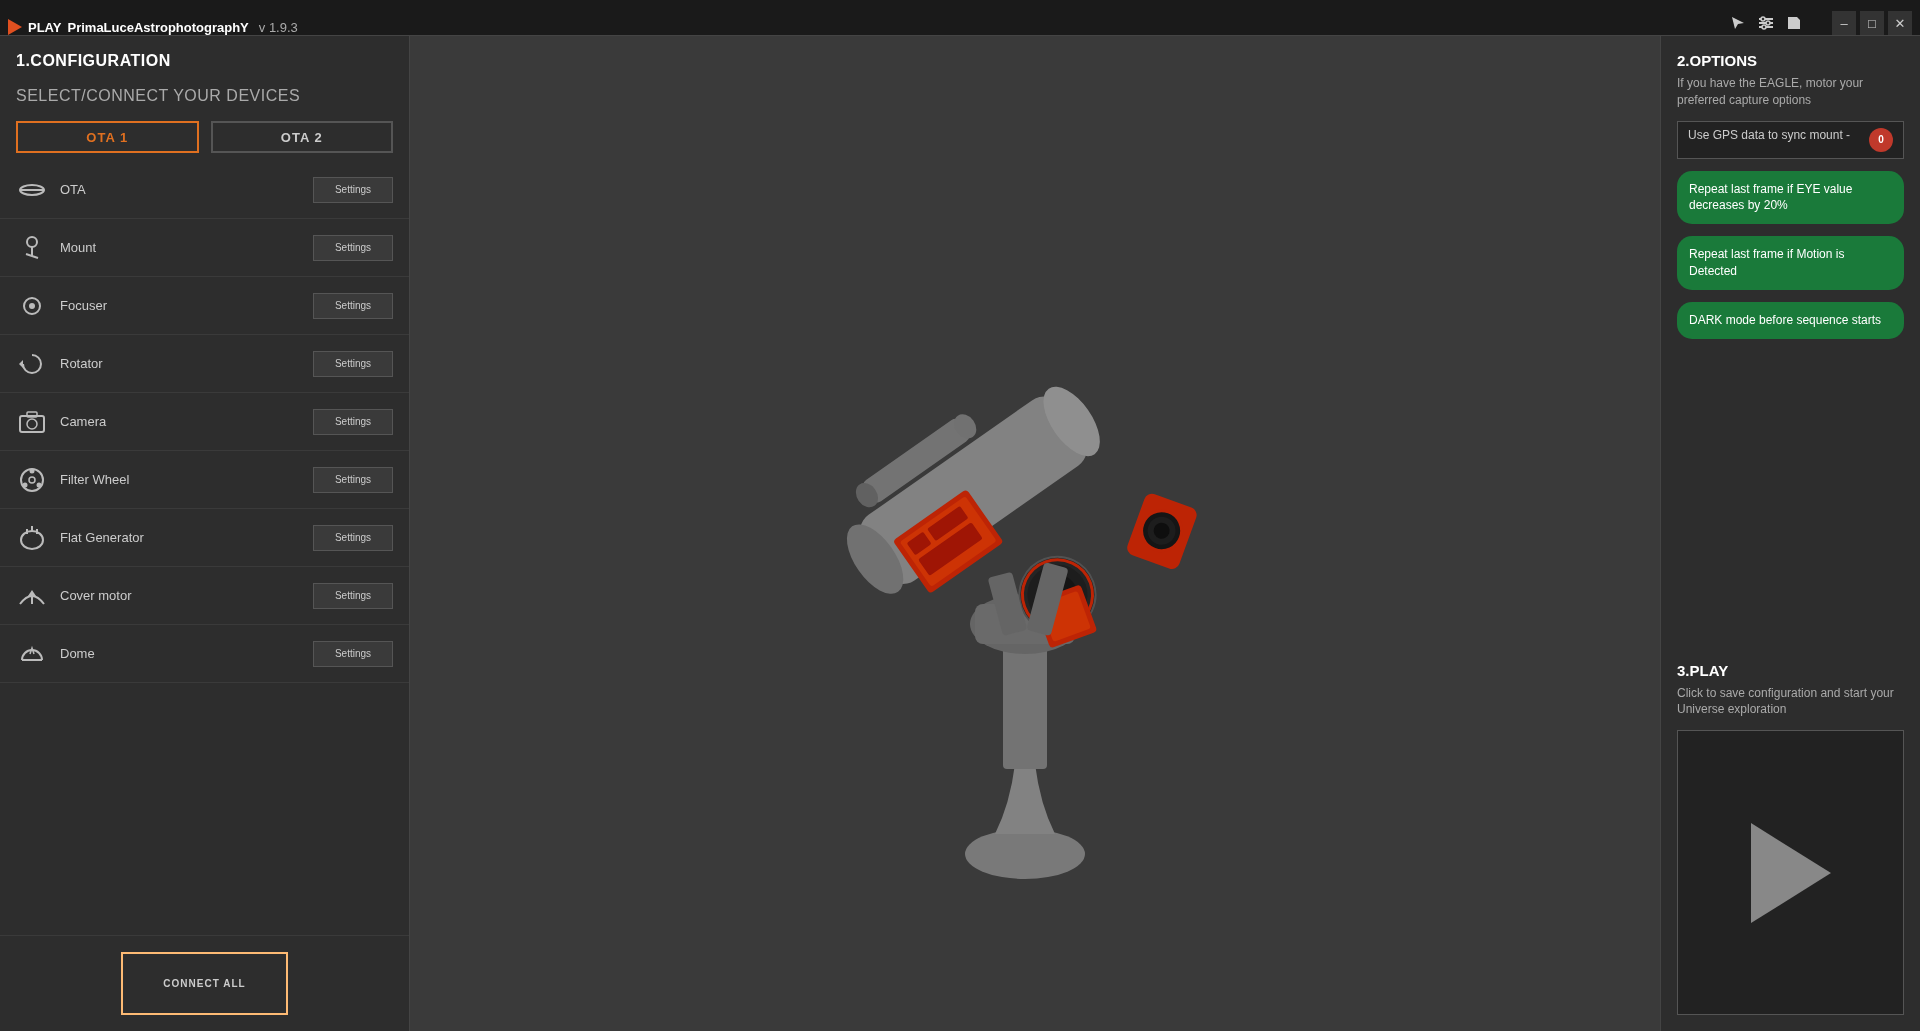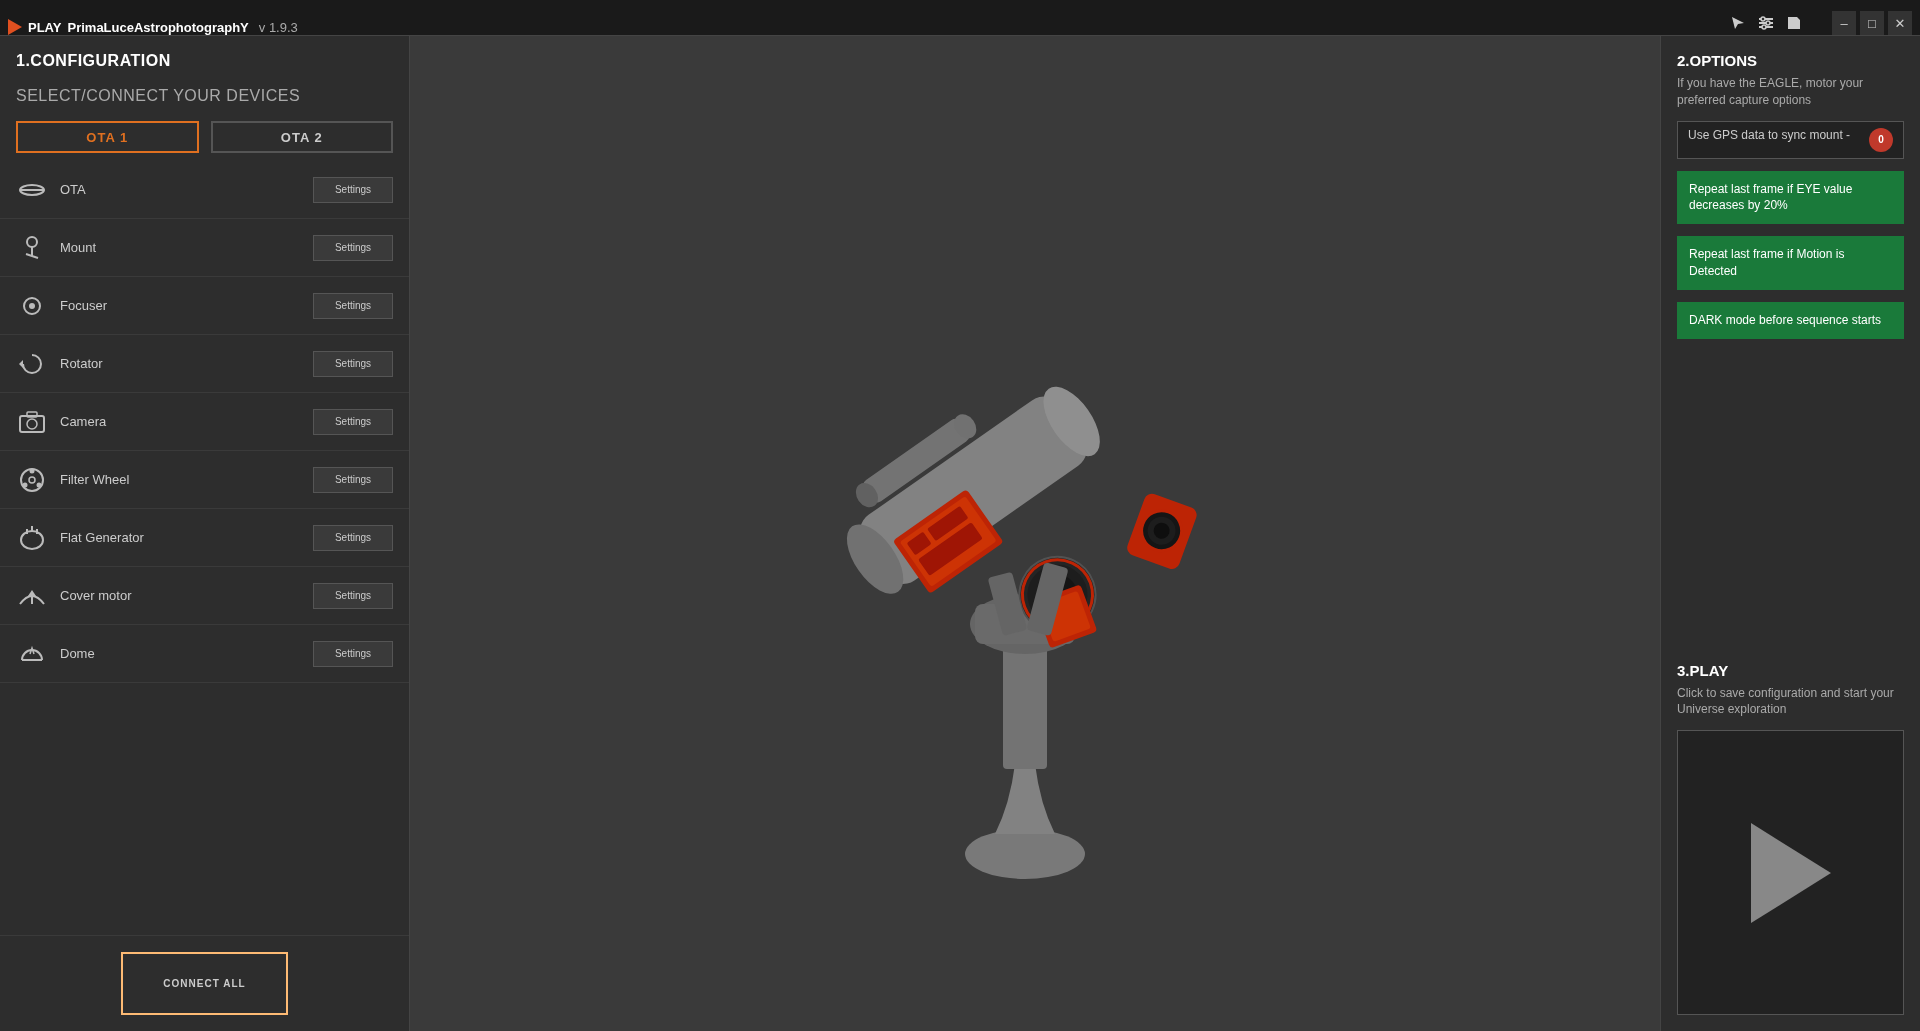--- a/index.html
+++ b/index.html
@@ -245,20 +245,21 @@
       cursor: pointer;
       flex-shrink: 0;
     }
     .green-option {
       background: #1a7a3a;
       padding: 10px 12px;
       font-size: 12px;
       color: #fff;
       line-height: 1.4;
       cursor: pointer;
+      border-radius: 15px;
     }
 
     .play-section-title {
       font-size: 15px;
       font-weight: bold;
       color: #fff;
       margin-top: 16px;
     }
     .play-desc {
       font-size: 12px;

